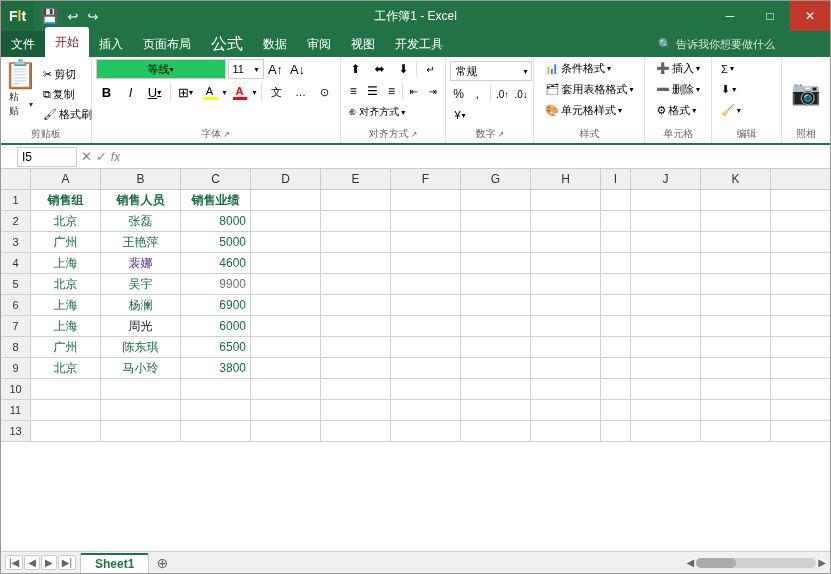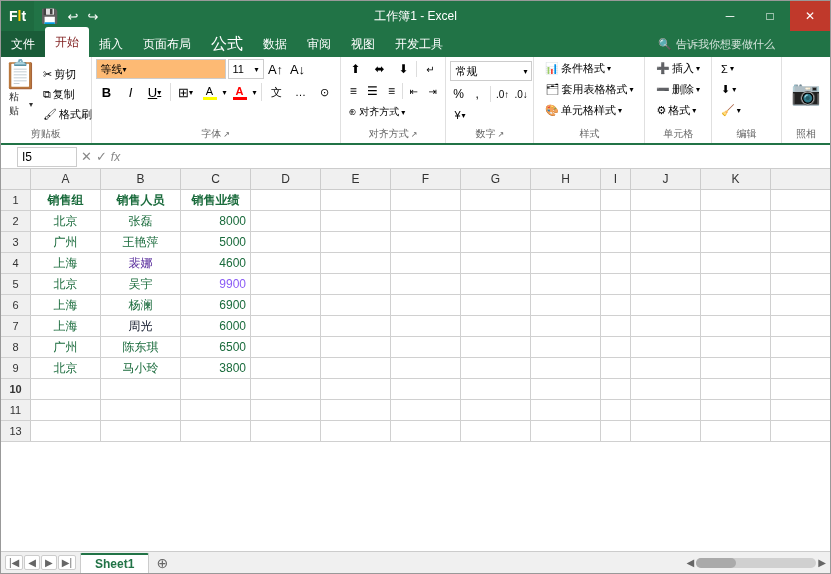--- a/index.html
+++ b/index.html
@@ -97,21 +97,21 @@
           </div>
         </div>
       </div>
       <div style="font-size:10px; color:#666; text-align:center; padding-bottom:2px; display:flex; align-items:center; justify-content:center; gap:2px;">剪贴板</div>
     </div>
 
     <div style="display:flex; flex-direction:column; border-right:1px solid #e0e0e0; padding:2px 4px 0 4px;">
       <div style="flex:1; display:flex; flex-direction:column; gap:2px;">
 
         <div style="display:flex; flex-direction:row; align-items:center; gap:2px;">
-          <div style="border:1px solid #ccc; padding:1px 4px; font-size:11px; width:130px; height:20px; display:flex; align-items:center; justify-content:flex-start; cursor:pointer; background:#fdba74;">
+          <div style="border:1px solid #ccc; padding:1px 4px; font-size:11px; width:130px; height:20px; display:flex; align-items:center; justify-content:center; cursor:pointer; background:#22c55e;">
             <span>等线</span>
             <span style="font-size:8px;">▾</span>
           </div>
           <div style="border:1px solid #ccc; padding:1px 4px; font-size:11px; width:36px; height:20px; display:flex; align-items:center; justify-content:space-between; cursor:pointer; background:#fff;">
             <span>11</span>
             <span style="font-size:8px;">▾</span>
           </div>
           <div style="width:20px; height:20px; border:1px solid transparent; display:flex; align-items:center; justify-content:center; cursor:pointer; font-size:13px; border-radius:2px;" title="增大字号">A↑</div>
           <div style="width:20px; height:20px; border:1px solid transparent; display:flex; align-items:center; justify-content:center; cursor:pointer; font-size:13px; border-radius:2px;" title="减小字号">A↓</div>
         </div>
@@ -362,21 +362,21 @@
           <div style="width: 70px; min-width: 70px; border-right: 1px solid rgb(208, 208, 208); height: 20px; display: flex; align-items: center; padding: 0px 4px; font-size: 12px; overflow: hidden; cursor: cell; justify-content: flex-start; color: rgb(51, 51, 51); font-weight: normal; background: rgb(255, 255, 255);"></div>
           <div style="width: 70px; min-width: 70px; border-right: 1px solid rgb(208, 208, 208); height: 20px; display: flex; align-items: center; padding: 0px 4px; font-size: 12px; overflow: hidden; cursor: cell; justify-content: flex-start; color: rgb(51, 51, 51); font-weight: normal; background: rgb(255, 255, 255);"></div>
           <div style="width: 30px; min-width: 30px; border-right: 1px solid rgb(208, 208, 208); height: 20px; display: flex; align-items: center; padding: 0px 4px; font-size: 12px; overflow: hidden; cursor: cell; justify-content: flex-start; color: rgb(51, 51, 51); font-weight: normal; background: rgb(255, 255, 255);"></div>
           <div style="width: 70px; min-width: 70px; border-right: 1px solid rgb(208, 208, 208); height: 20px; display: flex; align-items: center; padding: 0px 4px; font-size: 12px; overflow: hidden; cursor: cell; justify-content: flex-start; color: rgb(51, 51, 51); font-weight: normal; background: rgb(255, 255, 255);"></div>
           <div style="width: 70px; min-width: 70px; border-right: 1px solid rgb(208, 208, 208); height: 20px; display: flex; align-items: center; padding: 0px 4px; font-size: 12px; overflow: hidden; cursor: cell; justify-content: flex-start; color: rgb(51, 51, 51); font-weight: normal; background: rgb(255, 255, 255);"></div>
         </div>
         <div style="display: flex; flex-direction: row; border-bottom: 1px solid rgb(208, 208, 208); flex-shrink: 0;">
           <div style="width: 30px; min-width: 30px; background: rgb(240, 240, 240); border-right: 1px solid rgb(204, 204, 204); height: 20px; display: flex; align-items: center; justify-content: center; font-size: 11px; color: rgb(51, 51, 51); cursor: pointer;">5</div>
           <div style="width: 70px; min-width: 70px; border-right: 1px solid rgb(208, 208, 208); height: 20px; display: flex; align-items: center; padding: 0px 4px; font-size: 12px; overflow: hidden; cursor: cell; justify-content: center; color: rgb(26, 107, 60); font-weight: normal; background: rgb(255, 255, 255);">北京</div>
           <div style="width: 80px; min-width: 80px; border-right: 1px solid rgb(208, 208, 208); height: 20px; display: flex; align-items: center; padding: 0px 4px; font-size: 12px; overflow: hidden; cursor: cell; justify-content: center; color: rgb(26, 107, 60); font-weight: normal; background: rgb(255, 255, 255);">吴宇</div>
-          <div style="width: 70px; min-width: 70px; border-right: 1px solid rgb(208, 208, 208); height: 20px; display: flex; align-items: center; padding: 0px 4px; font-size: 12px; overflow: hidden; cursor: cell; justify-content: flex-end; color: #8b5cf6; font-weight: normal; background: rgb(255, 255, 255);">9900</div>
+          <div style="width: 70px; min-width: 70px; border-right: 1px solid rgb(208, 208, 208); height: 20px; display: flex; align-items: center; padding: 0px 4px; font-size: 12px; overflow: hidden; cursor: cell; justify-content: flex-end; color: #737373; font-weight: normal; background: rgb(255, 255, 255);">9900</div>
           <div style="width: 70px; min-width: 70px; border-right: 1px solid rgb(208, 208, 208); height: 20px; display: flex; align-items: center; padding: 0px 4px; font-size: 12px; overflow: hidden; cursor: cell; justify-content: flex-start; color: rgb(51, 51, 51); font-weight: normal; background: rgb(255, 255, 255);"></div>
           <div style="width: 70px; min-width: 70px; border-right: 1px solid rgb(208, 208, 208); height: 20px; display: flex; align-items: center; padding: 0px 4px; font-size: 12px; overflow: hidden; cursor: cell; justify-content: flex-start; color: rgb(51, 51, 51); font-weight: normal; background: rgb(255, 255, 255);"></div>
           <div style="width: 70px; min-width: 70px; border-right: 1px solid rgb(208, 208, 208); height: 20px; display: flex; align-items: center; padding: 0px 4px; font-size: 12px; overflow: hidden; cursor: cell; justify-content: flex-start; color: rgb(51, 51, 51); font-weight: normal; background: rgb(255, 255, 255);"></div>
           <div style="width: 70px; min-width: 70px; border-right: 1px solid rgb(208, 208, 208); height: 20px; display: flex; align-items: center; padding: 0px 4px; font-size: 12px; overflow: hidden; cursor: cell; justify-content: flex-start; color: rgb(51, 51, 51); font-weight: normal; background: rgb(255, 255, 255);"></div>
           <div style="width: 70px; min-width: 70px; border-right: 1px solid rgb(208, 208, 208); height: 20px; display: flex; align-items: center; padding: 0px 4px; font-size: 12px; overflow: hidden; cursor: cell; justify-content: flex-start; color: rgb(51, 51, 51); font-weight: normal; background: rgb(255, 255, 255);"></div>
           <div style="width: 30px; min-width: 30px; border-right: 1px solid rgb(208, 208, 208); height: 20px; display: flex; align-items: center; padding: 0px 4px; font-size: 12px; overflow: hidden; cursor: cell; justify-content: flex-start; color: rgb(51, 51, 51); font-weight: normal; background: rgb(255, 255, 255);"></div>
           <div style="width: 70px; min-width: 70px; border-right: 1px solid rgb(208, 208, 208); height: 20px; display: flex; align-items: center; padding: 0px 4px; font-size: 12px; overflow: hidden; cursor: cell; justify-content: flex-start; color: rgb(51, 51, 51); font-weight: normal; background: rgb(255, 255, 255);"></div>
           <div style="width: 70px; min-width: 70px; border-right: 1px solid rgb(208, 208, 208); height: 20px; display: flex; align-items: center; padding: 0px 4px; font-size: 12px; overflow: hidden; cursor: cell; justify-content: flex-start; color: rgb(51, 51, 51); font-weight: normal; background: rgb(255, 255, 255);"></div>
         </div>
         <div style="display: flex; flex-direction: row; border-bottom: 1px solid rgb(208, 208, 208); flex-shrink: 0;">
@@ -428,21 +428,21 @@
           <div style="width: 70px; min-width: 70px; border-right: 1px solid rgb(208, 208, 208); height: 20px; display: flex; align-items: center; padding: 0px 4px; font-size: 12px; overflow: hidden; cursor: cell; justify-content: flex-end; color: rgb(26, 107, 60); font-weight: normal; background: rgb(255, 255, 255);">3800</div>
           <div style="width: 70px; min-width: 70px; border-right: 1px solid rgb(208, 208, 208); height: 20px; display: flex; align-items: center; padding: 0px 4px; font-size: 12px; overflow: hidden; cursor: cell; justify-content: flex-start; color: rgb(51, 51, 51); font-weight: normal; background: rgb(255, 255, 255);"></div>
           <div style="width: 70px; min-width: 70px; border-right: 1px solid rgb(208, 208, 208); height: 20px; display: flex; align-items: center; padding: 0px 4px; font-size: 12px; overflow: hidden; cursor: cell; justify-content: flex-start; color: rgb(51, 51, 51); font-weight: normal; background: rgb(255, 255, 255);"></div>
           <div style="width: 70px; min-width: 70px; border-right: 1px solid rgb(208, 208, 208); height: 20px; display: flex; align-items: center; padding: 0px 4px; font-size: 12px; overflow: hidden; cursor: cell; justify-content: flex-start; color: rgb(51, 51, 51); font-weight: normal; background: rgb(255, 255, 255);"></div>
           <div style="width: 70px; min-width: 70px; border-right: 1px solid rgb(208, 208, 208); height: 20px; display: flex; align-items: center; padding: 0px 4px; font-size: 12px; overflow: hidden; cursor: cell; justify-content: flex-start; color: rgb(51, 51, 51); font-weight: normal; background: rgb(255, 255, 255);"></div>
           <div style="width: 70px; min-width: 70px; border-right: 1px solid rgb(208, 208, 208); height: 20px; display: flex; align-items: center; padding: 0px 4px; font-size: 12px; overflow: hidden; cursor: cell; justify-content: flex-start; color: rgb(51, 51, 51); font-weight: normal; background: rgb(255, 255, 255);"></div>
           <div style="width: 30px; min-width: 30px; border-right: 1px solid rgb(208, 208, 208); height: 20px; display: flex; align-items: center; padding: 0px 4px; font-size: 12px; overflow: hidden; cursor: cell; justify-content: flex-start; color: rgb(51, 51, 51); font-weight: normal; background: rgb(255, 255, 255);"></div>
           <div style="width: 70px; min-width: 70px; border-right: 1px solid rgb(208, 208, 208); height: 20px; display: flex; align-items: center; padding: 0px 4px; font-size: 12px; overflow: hidden; cursor: cell; justify-content: flex-start; color: rgb(51, 51, 51); font-weight: normal; background: rgb(255, 255, 255);"></div>
           <div style="width: 70px; min-width: 70px; border-right: 1px solid rgb(208, 208, 208); height: 20px; display: flex; align-items: center; padding: 0px 4px; font-size: 12px; overflow: hidden; cursor: cell; justify-content: flex-start; color: rgb(51, 51, 51); font-weight: normal; background: rgb(255, 255, 255);"></div>
         </div>
-        <div style="display: flex; flex-direction: row; border-bottom: 1px solid rgb(208, 208, 208); flex-shrink: 0; font-weight: bold;">
+        <div style="display: flex; flex-direction: row; border-bottom: 1px solid rgb(208, 208, 208); flex-shrink: 0;">
           <div style="width: 30px; min-width: 30px; background: rgb(240, 240, 240); border-right: 1px solid rgb(204, 204, 204); height: 20px; display: flex; align-items: center; justify-content: center; font-size: 11px; color: rgb(51, 51, 51); cursor: pointer;">10</div>
           <div style="width: 70px; min-width: 70px; border-right: 1px solid rgb(208, 208, 208); height: 20px; display: flex; align-items: center; padding: 0px 4px; font-size: 12px; overflow: hidden; cursor: cell; justify-content: flex-start; color: rgb(51, 51, 51); font-weight: normal; background: rgb(255, 255, 255);"></div>
           <div style="width: 80px; min-width: 80px; border-right: 1px solid rgb(208, 208, 208); height: 20px; display: flex; align-items: center; padding: 0px 4px; font-size: 12px; overflow: hidden; cursor: cell; justify-content: flex-start; color: rgb(51, 51, 51); font-weight: normal; background: rgb(255, 255, 255);"></div>
           <div style="width: 70px; min-width: 70px; border-right: 1px solid rgb(208, 208, 208); height: 20px; display: flex; align-items: center; padding: 0px 4px; font-size: 12px; overflow: hidden; cursor: cell; justify-content: flex-start; color: rgb(51, 51, 51); font-weight: normal; background: rgb(255, 255, 255);"></div>
           <div style="width: 70px; min-width: 70px; border-right: 1px solid rgb(208, 208, 208); height: 20px; display: flex; align-items: center; padding: 0px 4px; font-size: 12px; overflow: hidden; cursor: cell; justify-content: flex-start; color: rgb(51, 51, 51); font-weight: normal; background: rgb(255, 255, 255);"></div>
           <div style="width: 70px; min-width: 70px; border-right: 1px solid rgb(208, 208, 208); height: 20px; display: flex; align-items: center; padding: 0px 4px; font-size: 12px; overflow: hidden; cursor: cell; justify-content: flex-start; color: rgb(51, 51, 51); font-weight: normal; background: rgb(255, 255, 255);"></div>
           <div style="width: 70px; min-width: 70px; border-right: 1px solid rgb(208, 208, 208); height: 20px; display: flex; align-items: center; padding: 0px 4px; font-size: 12px; overflow: hidden; cursor: cell; justify-content: flex-start; color: rgb(51, 51, 51); font-weight: normal; background: rgb(255, 255, 255);"></div>
           <div style="width: 70px; min-width: 70px; border-right: 1px solid rgb(208, 208, 208); height: 20px; display: flex; align-items: center; padding: 0px 4px; font-size: 12px; overflow: hidden; cursor: cell; justify-content: flex-start; color: rgb(51, 51, 51); font-weight: normal; background: rgb(255, 255, 255);"></div>
           <div style="width: 70px; min-width: 70px; border-right: 1px solid rgb(208, 208, 208); height: 20px; display: flex; align-items: center; padding: 0px 4px; font-size: 12px; overflow: hidden; cursor: cell; justify-content: flex-start; color: rgb(51, 51, 51); font-weight: normal; background: rgb(255, 255, 255);"></div>
           <div style="width: 30px; min-width: 30px; border-right: 1px solid rgb(208, 208, 208); height: 20px; display: flex; align-items: center; padding: 0px 4px; font-size: 12px; overflow: hidden; cursor: cell; justify-content: flex-start; color: rgb(51, 51, 51); font-weight: normal; background: rgb(255, 255, 255);"></div>

